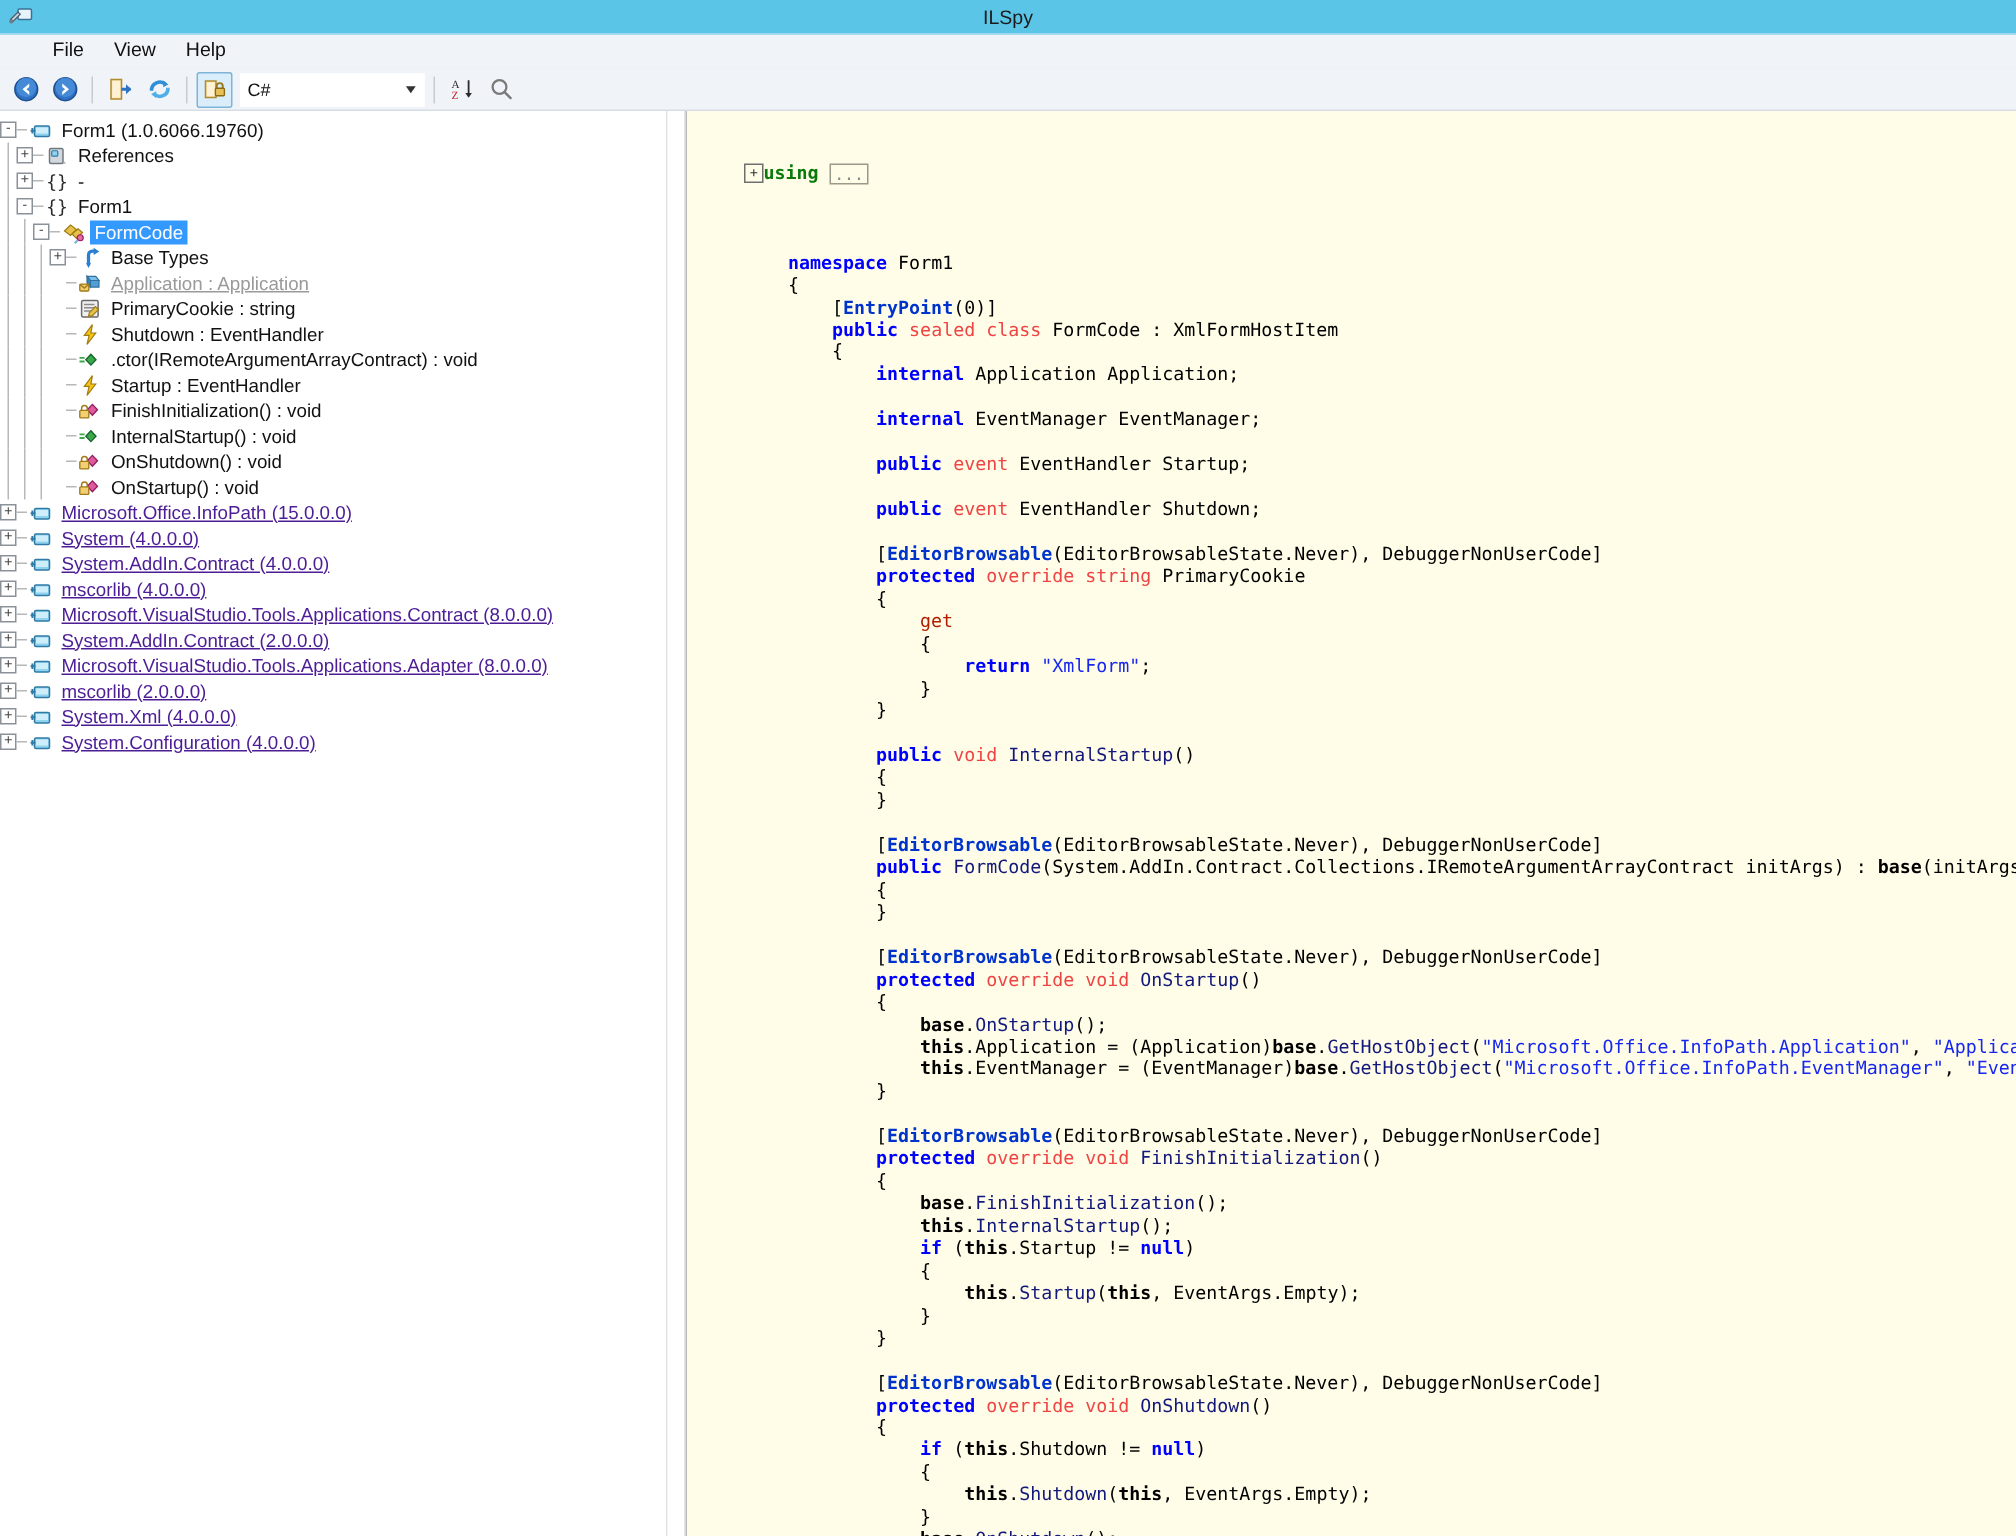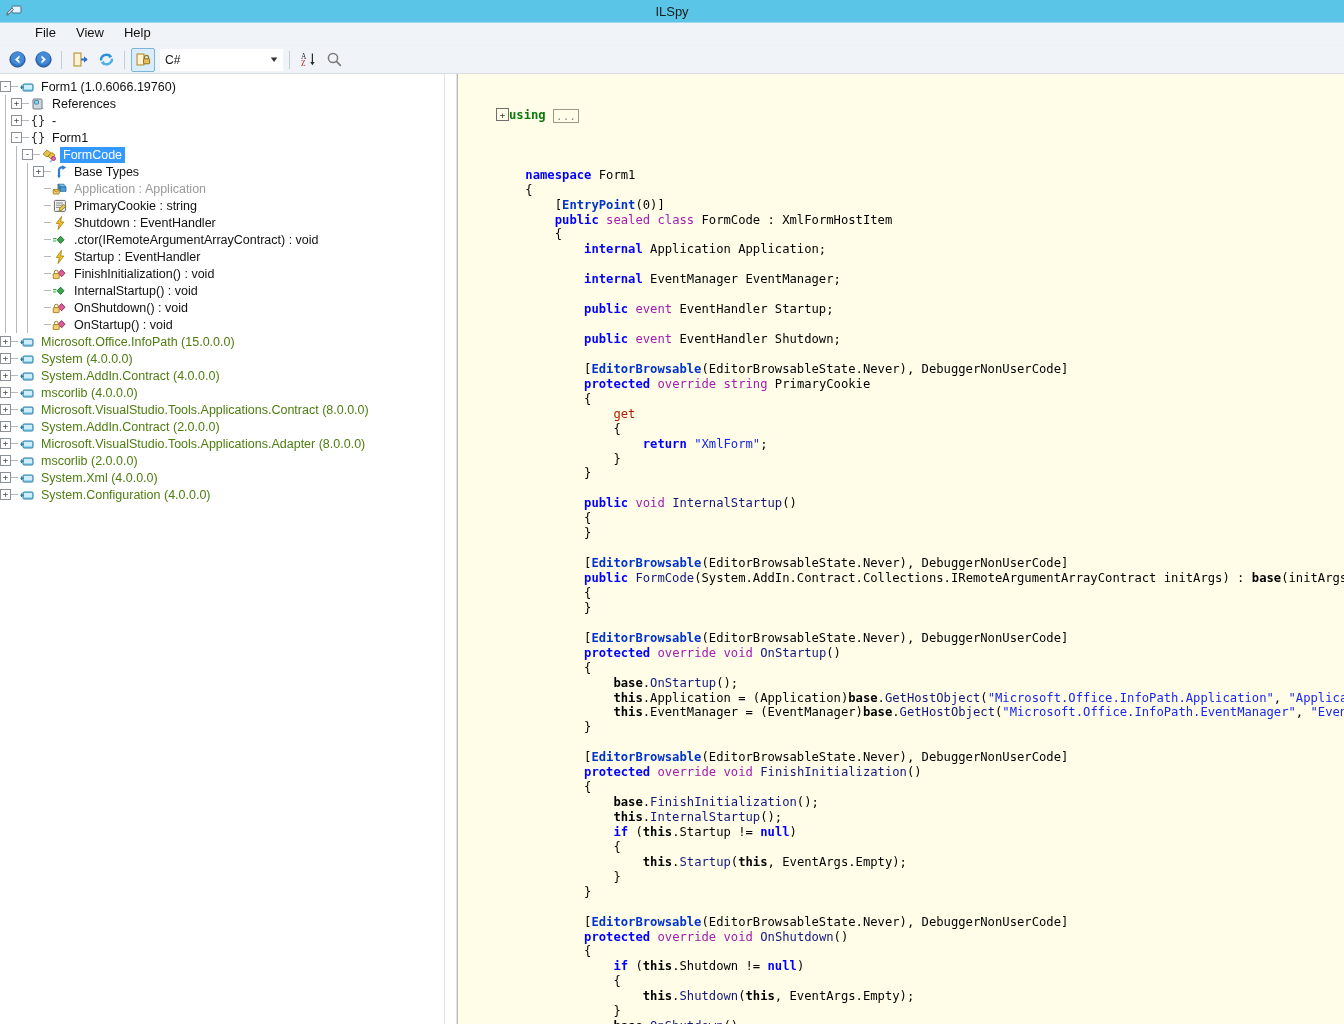--- a/index.html
+++ b/index.html
@@ -77,32 +77,32 @@
     width:9px;height:9px;border:1px solid #8b9199;background:#fff;
     display:flex;align-items:center;justify-content:center;
     font-size:9px;line-height:7px;color:#4a4a4a;font-family:"DejaVu Sans Mono",monospace;
   }
   .tline{width:11px;flex:0 0 11px;height:17px;position:relative;}
   .tline::before{content:"";position:absolute;left:5px;top:0;bottom:0;width:1px;background:#b8b8b8;}
   .tdash{width:7px;flex:0 0 7px;height:1px;background:#b8b8b8;}
   .ticon{width:16px;height:16px;flex:0 0 16px;margin:0 3px 0 1px;display:flex;align-items:center;justify-content:center;}
   .tlabel{padding:0 3px;line-height:16px;}
   .tlabel.sel{background:#3399ff;color:#fff;}
-  .tlabel.dim{color:#9a9a9a;}
-  .tlabel.asm{color:#4d7c0f;}
+  .tlabel.dim{color:#9a9a9a;text-decoration:underline;}
+  .tlabel.asm{color:#4c1d95;text-decoration:underline;}
 
   
   .code{
     font-family:"DejaVu Sans Mono","Liberation Mono",monospace;
     font-size:12.2px;line-height:14.95px;
     white-space:pre;color:#000;padding:4px 0 0 6px;
   }
   .code .ln{height:14.95px;}
   .kw{color:#0000ff;font-weight:bold;margin-top:32px;}
-  .kw2{color:#a21caf;margin-top:15px;}
+  .kw2{color:#ef4444;margin-top:15px;}
   .kw3{color:#b02000;text-align:right;}
   .str{color:#1727ef;}
   .attr{color:#0033cc;font-weight:bold;}
   .grn{color:#0b7a0b;font-weight:bold;}
   .mth{color:#13187c;font-weight:normal;}
   .bld{color:#000;font-weight:bold;}
   .foldbox{
     display:inline-flex;align-items:center;justify-content:center;
     width:11px;height:11px;border:1px solid #6f6f6f;background:#fffde8;
     font-size:9px;line-height:8px;color:#333;vertical-align:1px;

